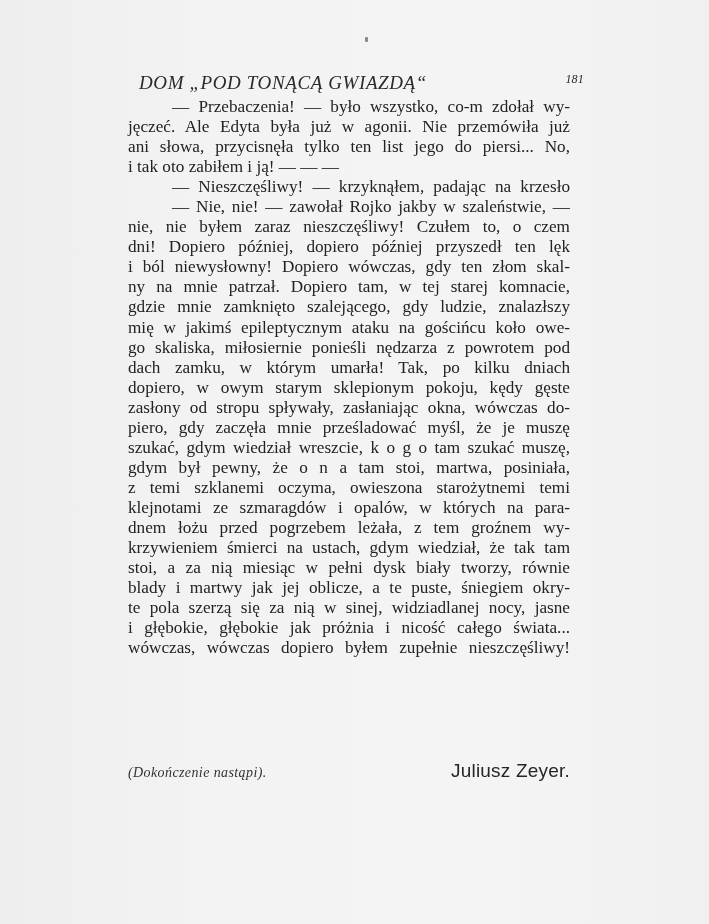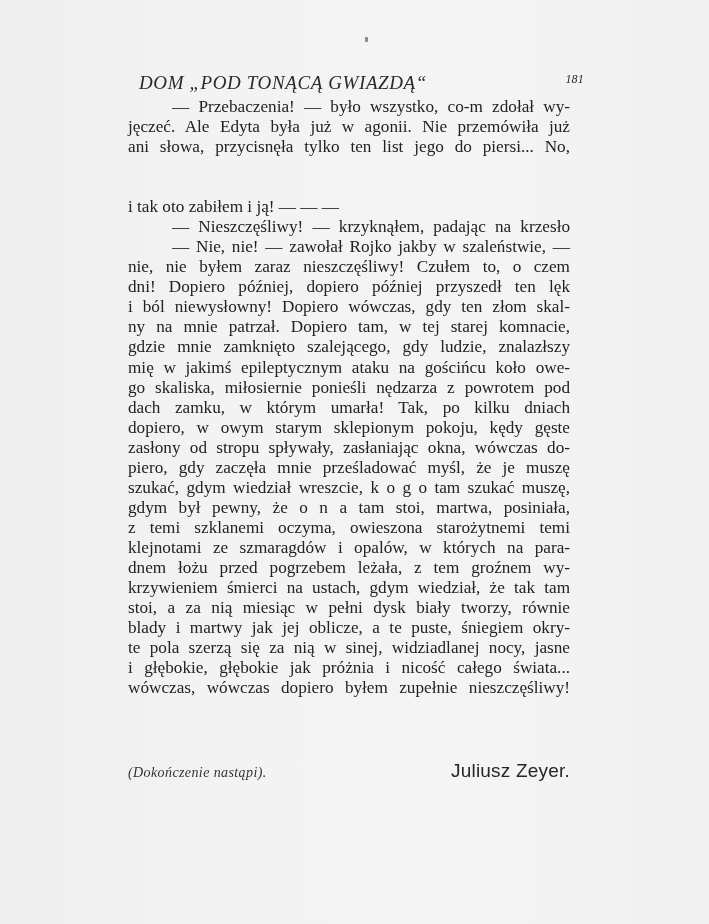--- a/index.html
+++ b/index.html
@@ -56,21 +56,21 @@
     color: #222;
   }
   .body-text .line {
     display: block;
     text-align: justify;
     text-align-last: justify;
     white-space: nowrap;
     height: 20.05px;
   }
   .body-text .line.indent { padding-left: 44px; }
-  .body-text .line.short { text-align-last: left; margin-top: 40px; }
+  .body-text .line.short { text-align-last: left; }
   .footer {
     position: absolute;
     left: 128px;
     top: 760px;
     width: 442px;
     display: flex;
     justify-content: space-between;
     align-items: baseline;
   }
   .footer .note {

